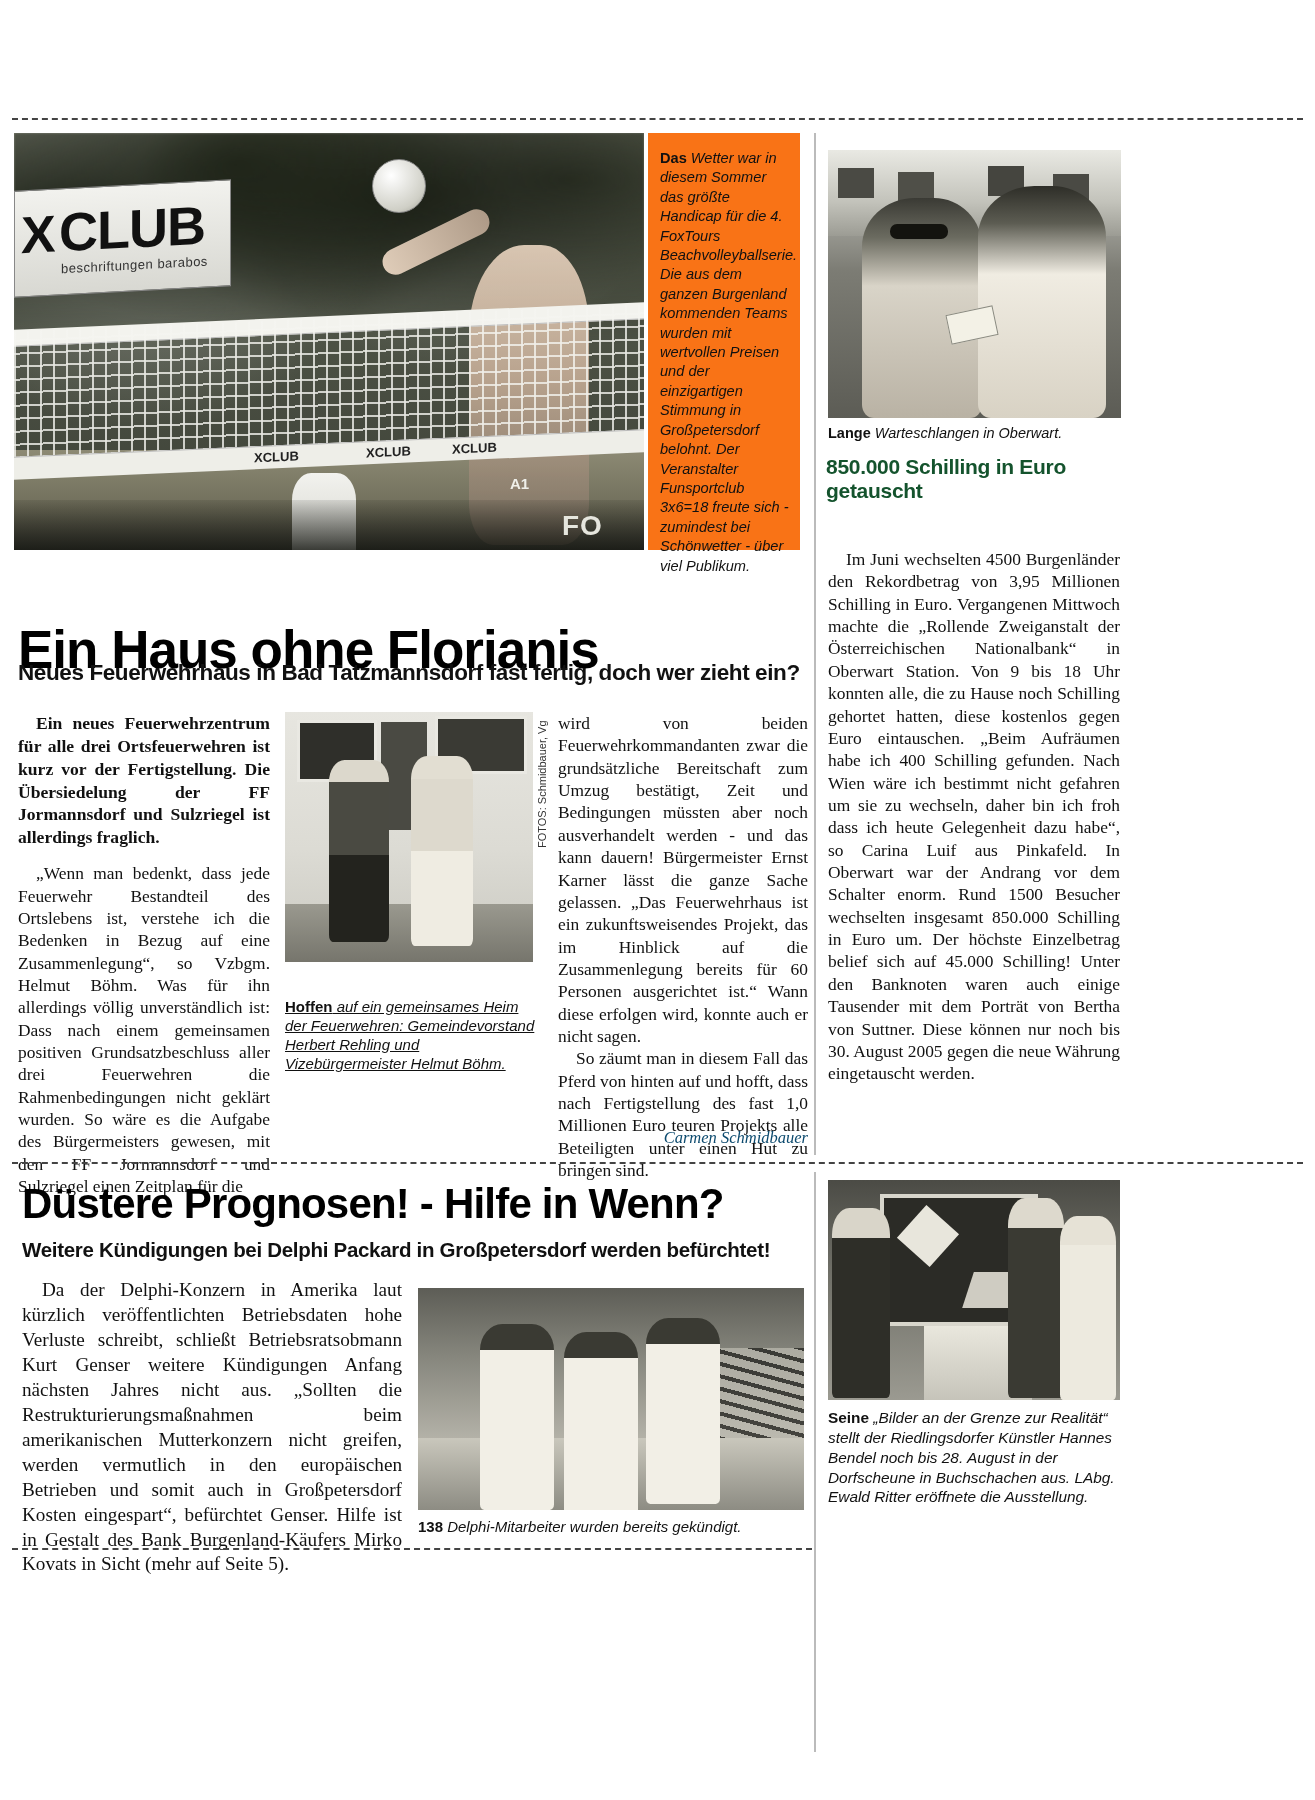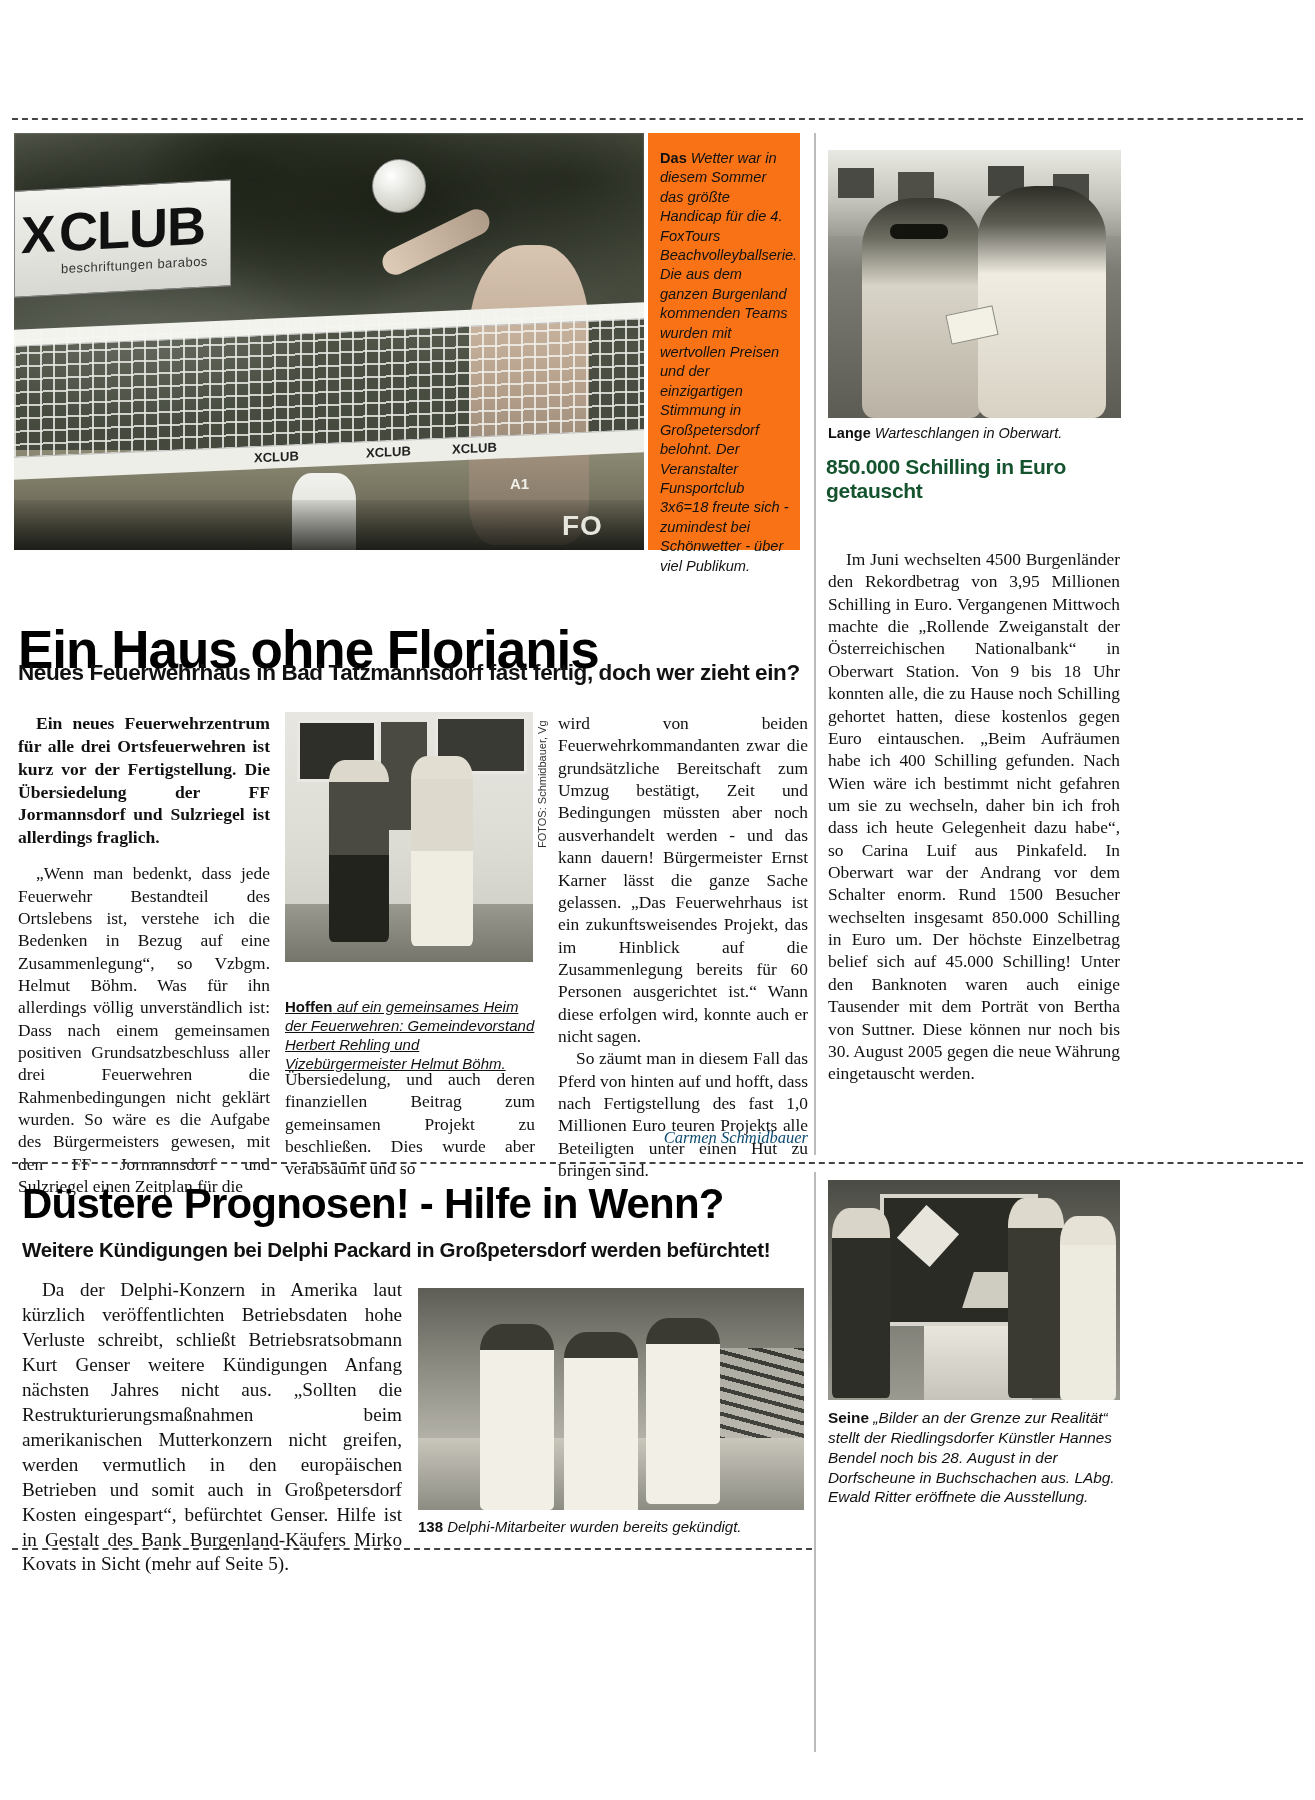--- a/index.html
+++ b/index.html
@@ -654,23 +654,20 @@
     <div class="mp-door"></div>
     <div class="mp-win2"></div>
     <div class="mp-ground"></div>
     <div class="mp-m1"></div>
     <div class="mp-m2"></div>
   </div>
   <div class="photo-credit">FOTOS: Schmidbauer, Vg</div>
   <div class="mid-caption">
     <b>Hoffen</b><span> auf ein gemeinsames Heim der Feuerwehren: Gemeindevorstand Herbert Rehling und Vizebürgermeister Helmut Böhm.</span>
   </div>
-  <div class="mid-body">
-    <p>Übersiedelung, und auch deren finanziellen Beitrag zum gemeinsamen Projekt zu beschließen. Dies wurde aber verabsäumt und so</p>
-  </div>
 
   <div class="col col-2">
     <p class="noind">wird von beiden Feuerwehrkommandanten zwar die grundsätzliche Bereitschaft zum Umzug bestätigt, Zeit und Bedingungen müssten aber noch ausverhandelt werden - und das kann dauern! Bürgermeister Ernst Karner lässt die ganze Sache gelassen. „Das Feuerwehrhaus ist ein zukunftsweisendes Projekt, das im Hinblick auf die Zusammenlegung bereits für 60 Personen ausgerichtet ist.“ Wann diese erfolgen wird, konnte auch er nicht sagen.</p>
     <p>So zäumt man in diesem Fall das Pferd von hinten auf und hofft, dass nach Fertigstellung des fast 1,0 Millionen Euro teuren Projekts alle Beteiligten unter einen Hut zu bringen sind.</p>
   </div>
   <div class="byline">Carmen Schmidbauer</div>
 
   <div class="dashed-mid"></div>
   <div class="vrule2"></div>
 

